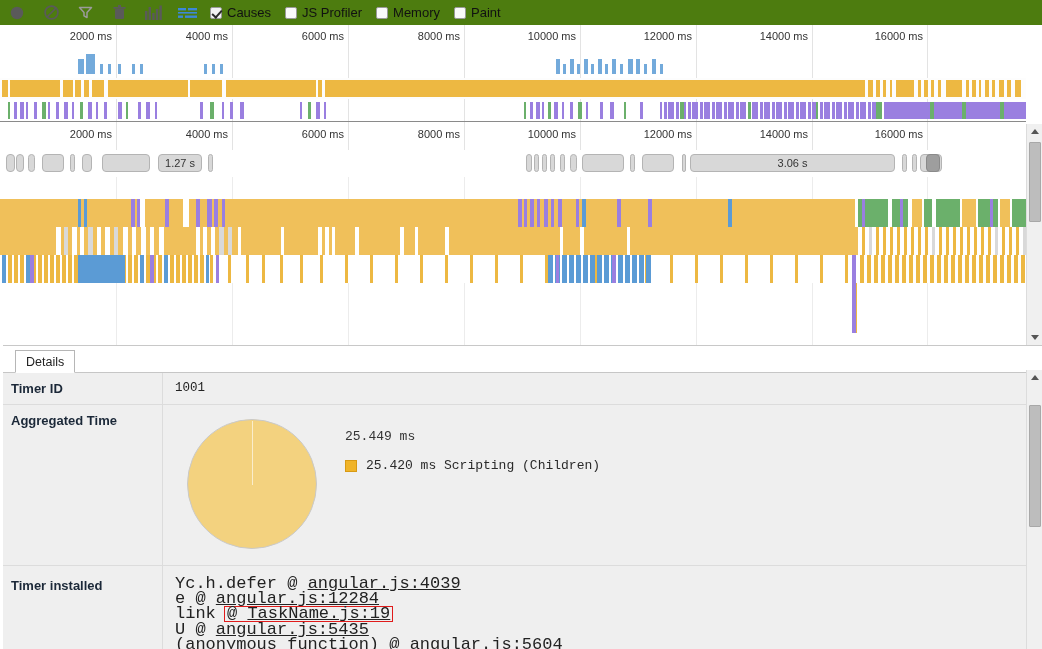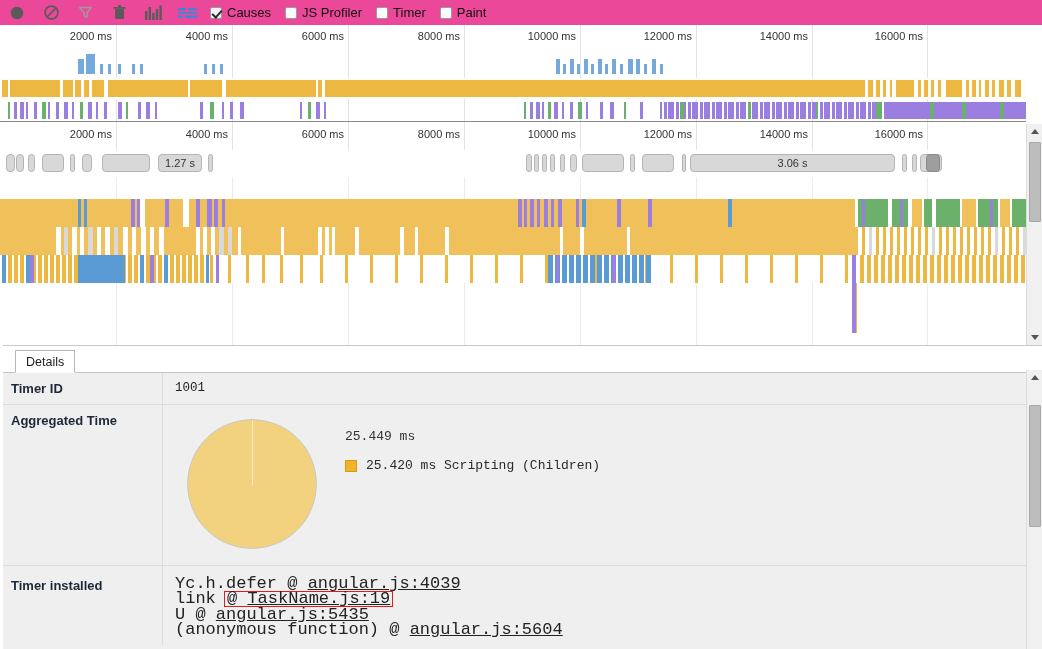--- a/index.html
+++ b/index.html
@@ -8,21 +8,21 @@
     background:#fff;
     font-family:"Liberation Sans", sans-serif;
     font-size:12px;color:#222;
     -webkit-font-smoothing:antialiased;
   }
   .app{position:relative;width:1042px;height:649px;}
 
   
   .toolbar{
     position:absolute;left:0;top:0;width:1042px;height:25px;
-    background:#ec4899;display:flex;align-items:center;
+    background:#4d7c0f;display:flex;align-items:center;
     border-bottom:1px solid #fff;
   }
   .tb-icon{
     width:34px;height:24px;display:flex;align-items:center;justify-content:center;
     cursor:pointer;
   }
   .tb-sep{width:6px;}
   .chk{
     display:flex;align-items:center;margin-right:14px;cursor:pointer;
     font-size:13px;color:#111;white-space:nowrap;
@@ -199,21 +199,21 @@
     <div class="chk on">
       <span class="box"></span>
       <span>Causes</span>
     </div>
     <div class="chk">
       <span class="box"></span>
       <span>JS Profiler</span>
     </div>
     <div class="chk">
       <span class="box"></span>
-      <span>Timer</span>
+      <span>Memory</span>
     </div>
     <div class="chk">
       <span class="box"></span>
       <span>Paint</span>
     </div>
   </div>
 
   <div class="overview">
     <div class="ruler" id="ov-ruler">
         <div class="rtick" style="left: 116px;"></div>
@@ -853,20 +853,21 @@
             </div>
           </div>
         </div>
       </div>
 
       <div class="drow" style="border-bottom:none;">
         <div class="dkey" style="padding-top:12px;">Timer installed</div>
         <div class="dval" style="padding-top:10px;">
           <div class="stack" id="stack">
               <div class="ln"><span>Yc.h.defer </span><span>@ </span><span class="lnk">angular.js:4039</span></div>
+              <div class="ln"><span>e </span><span>@ </span><span class="lnk">angular.js:12284</span></div>
               <div class="ln"><span>link </span><span class="hl"><span>@ </span><span class="lnk">TaskName.js:19</span></span></div>
               <div class="ln"><span>U </span><span>@ </span><span class="lnk">angular.js:5435</span></div>
               <div class="ln"><span>(anonymous function) </span><span>@ </span><span class="lnk">angular.js:5604</span></div>
             </div>
         </div>
       </div>
 
     </div>
   </div>
 

